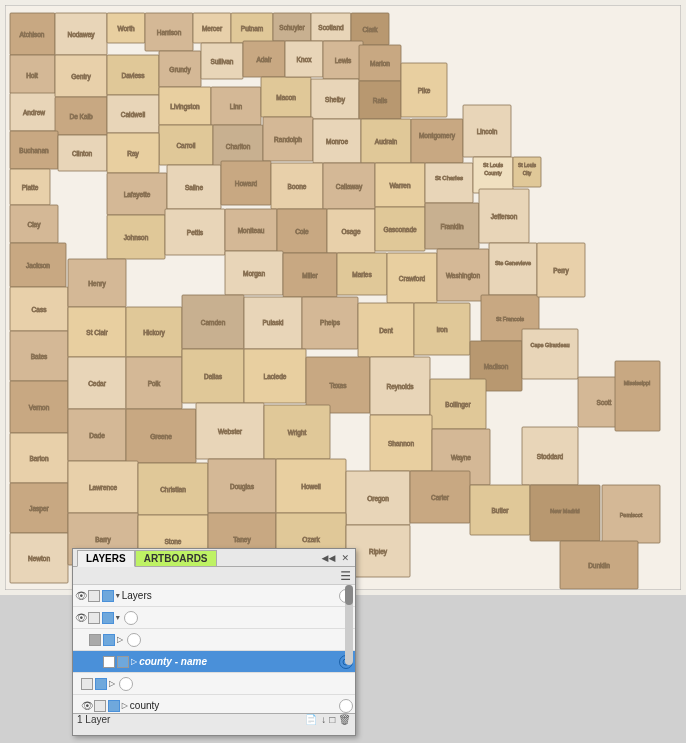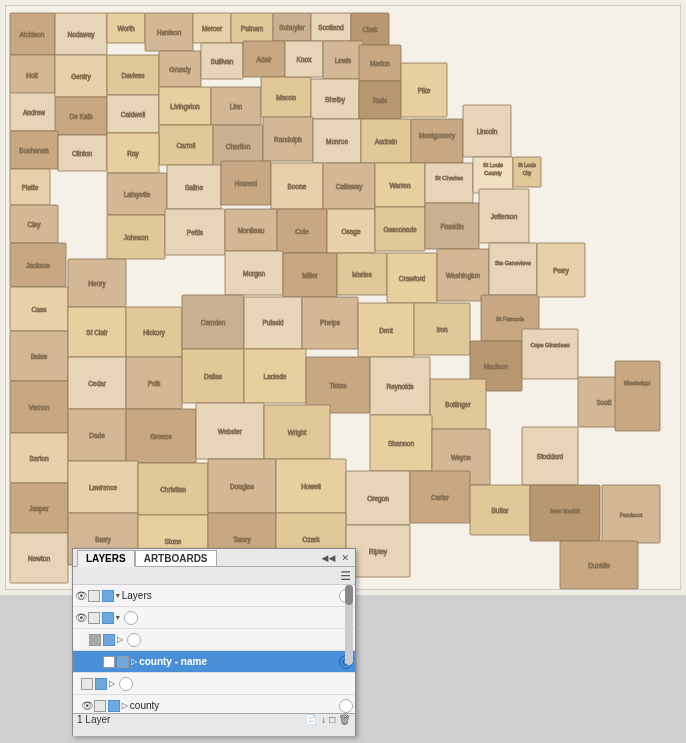--- a/index.html
+++ b/index.html
@@ -50,21 +50,21 @@
       gap: 0;
     }
 
     .panel-tab {
       padding: 2px 8px;
       font-size: 10px;
       font-weight: bold;
       cursor: pointer;
       border: 1px solid #aaa;
       border-bottom: none;
-      background: #ffffff;
+      background: #bef264;
       color: #333;
     }
 
     .panel-tab.active {
       background: #f0f0f0;
       color: #000;
       border-bottom: 1px solid #f0f0f0;
       margin-bottom: -1px;
       position: relative;
       z-index: 1;
@@ -162,25 +162,25 @@
       margin-left: 2px;
     }
 
     .circle-btn.active {
       border-color: #4a90d9;
       color: #4a90d9;
     }
 
     #panel-footer {
       display: flex;
-      align-items: flex-end;
+      align-items: flex-start;
       height: 22px;
       border-top: 1px solid #aaa;
       background: #e8e8e8;
-      padding: 11px 4px;
+      padding: 0 4px;
       justify-content: space-between;
     }
 
     .footer-text {
       font-size: 10px;
       color: #333;
     }
 
     .footer-icons {
       display: flex;
@@ -614,21 +614,21 @@
       <span class="color-box" style="background:#6fa8dc;border-color:#4a90d9;"></span>
       <span class="expand-arrow">▷</span>
       <div class="circle-btn"></div>
     </div>
 
     <div class="layer-row selected" style="padding-left:16px;">
       <span style="width:14px;display:inline-block;"></span>
       <span class="color-box" style="background:#fff;"></span>
       <span class="color-box" style="background:#6fa8dc;"></span>
       <span class="expand-arrow" style="color:white;">▷</span>
-      <span class="layer-name" style="color:white;font-weight:bold;">county - name</span>
+      <span class="layer-name" style="color:white;font-weight:bold;font-style:italic;">county - name</span>
       <div class="circle-btn active" style="background:#4a90d9;border-color:#1a60a9;">
         <svg width="8" height="8" viewBox="0 0 8 8">
             <circle cx="4" cy="4" r="3" fill="#4a90d9" stroke="#1a60a9" stroke-width="1"></circle>
           </svg>
       </div>
     </div>
 
     <div class="layer-row" style="padding-left:8px;">
       <span class="color-box light"></span>
       <span class="color-box" style="background:#6fa8dc;border-color:#4a90d9;"></span>

